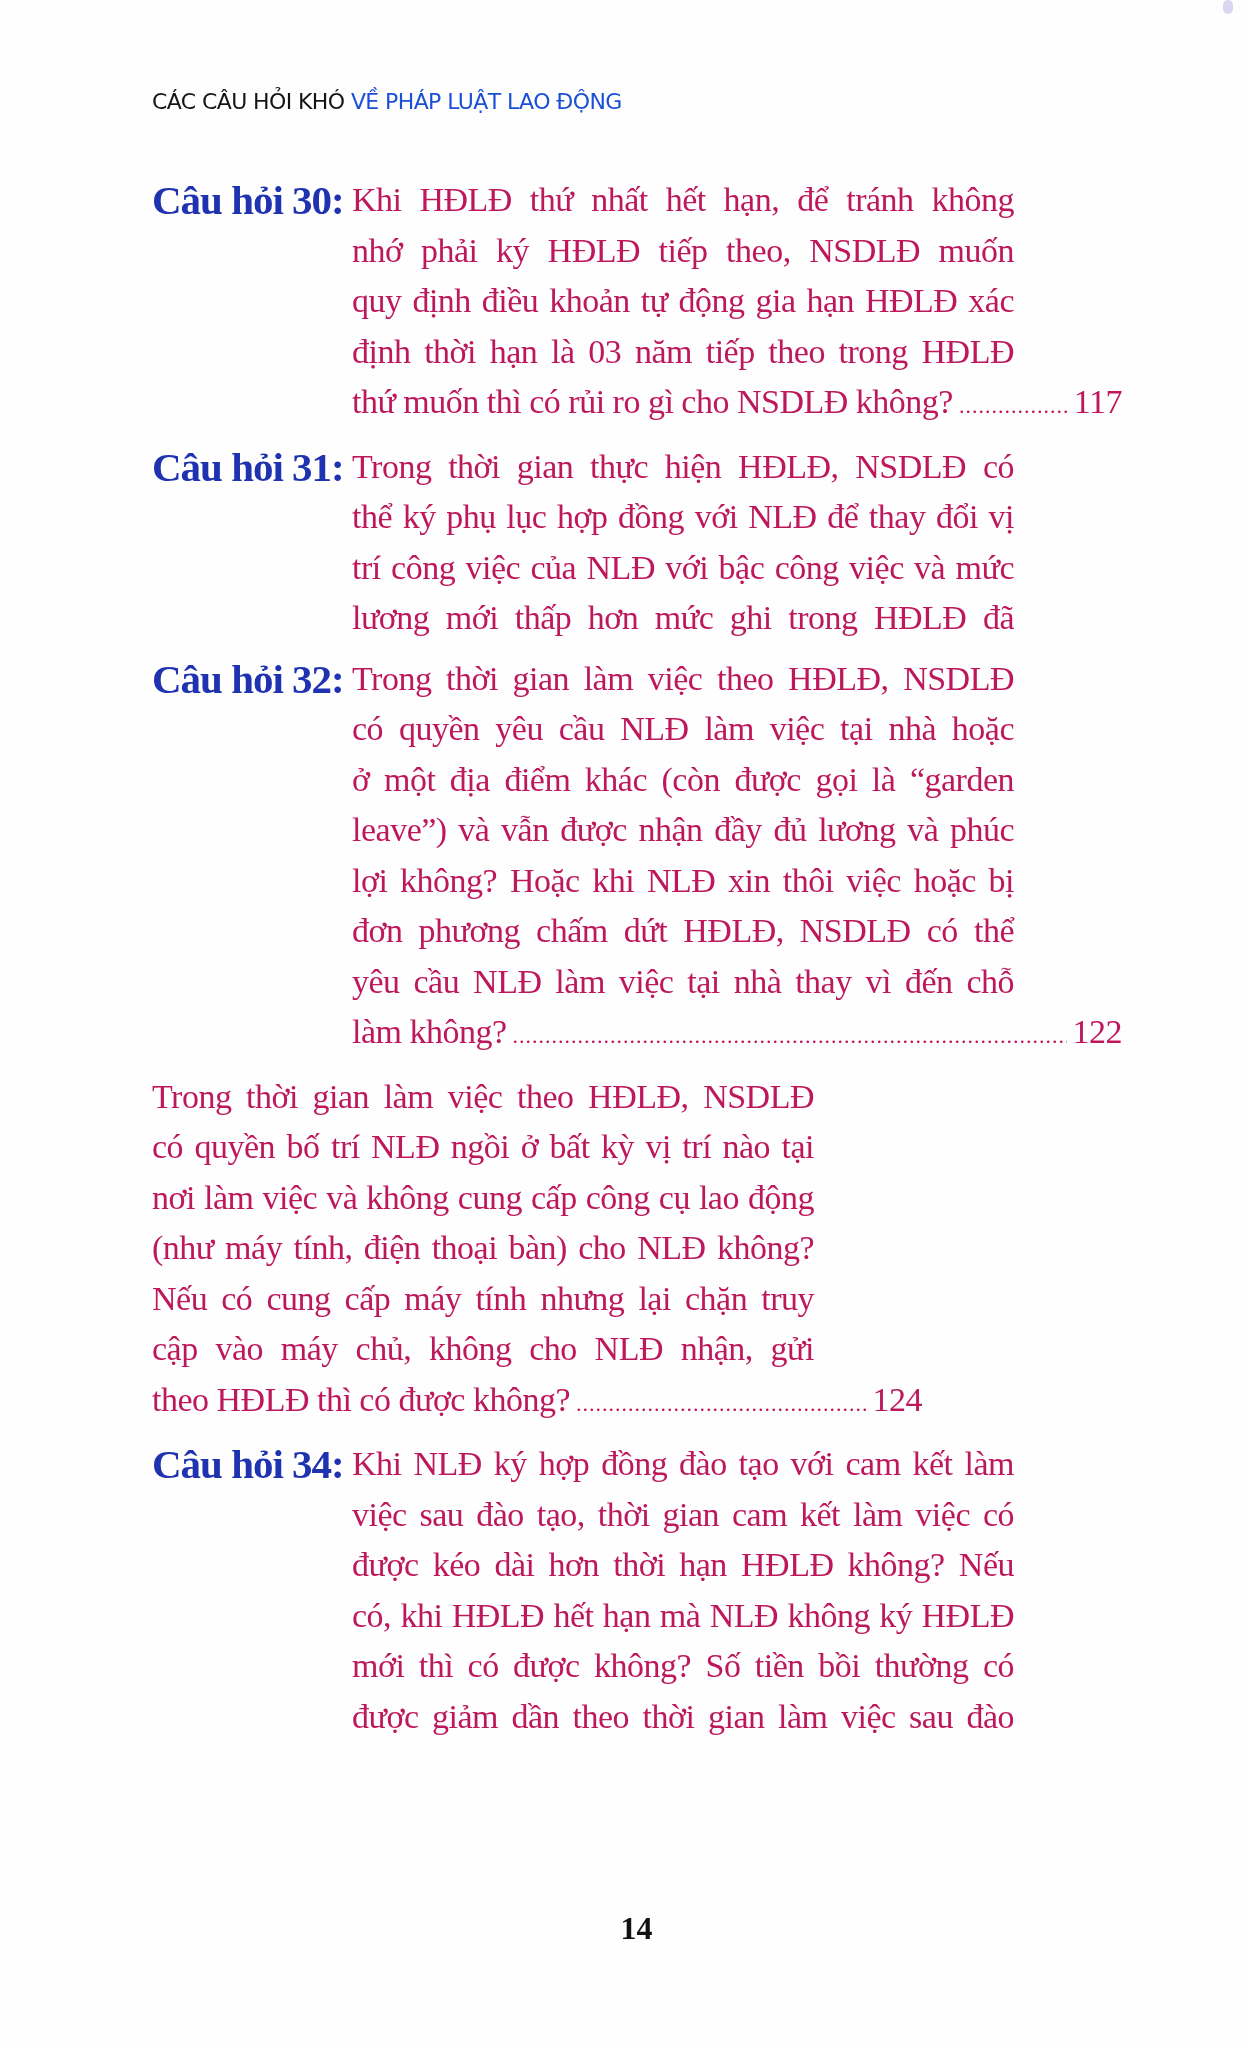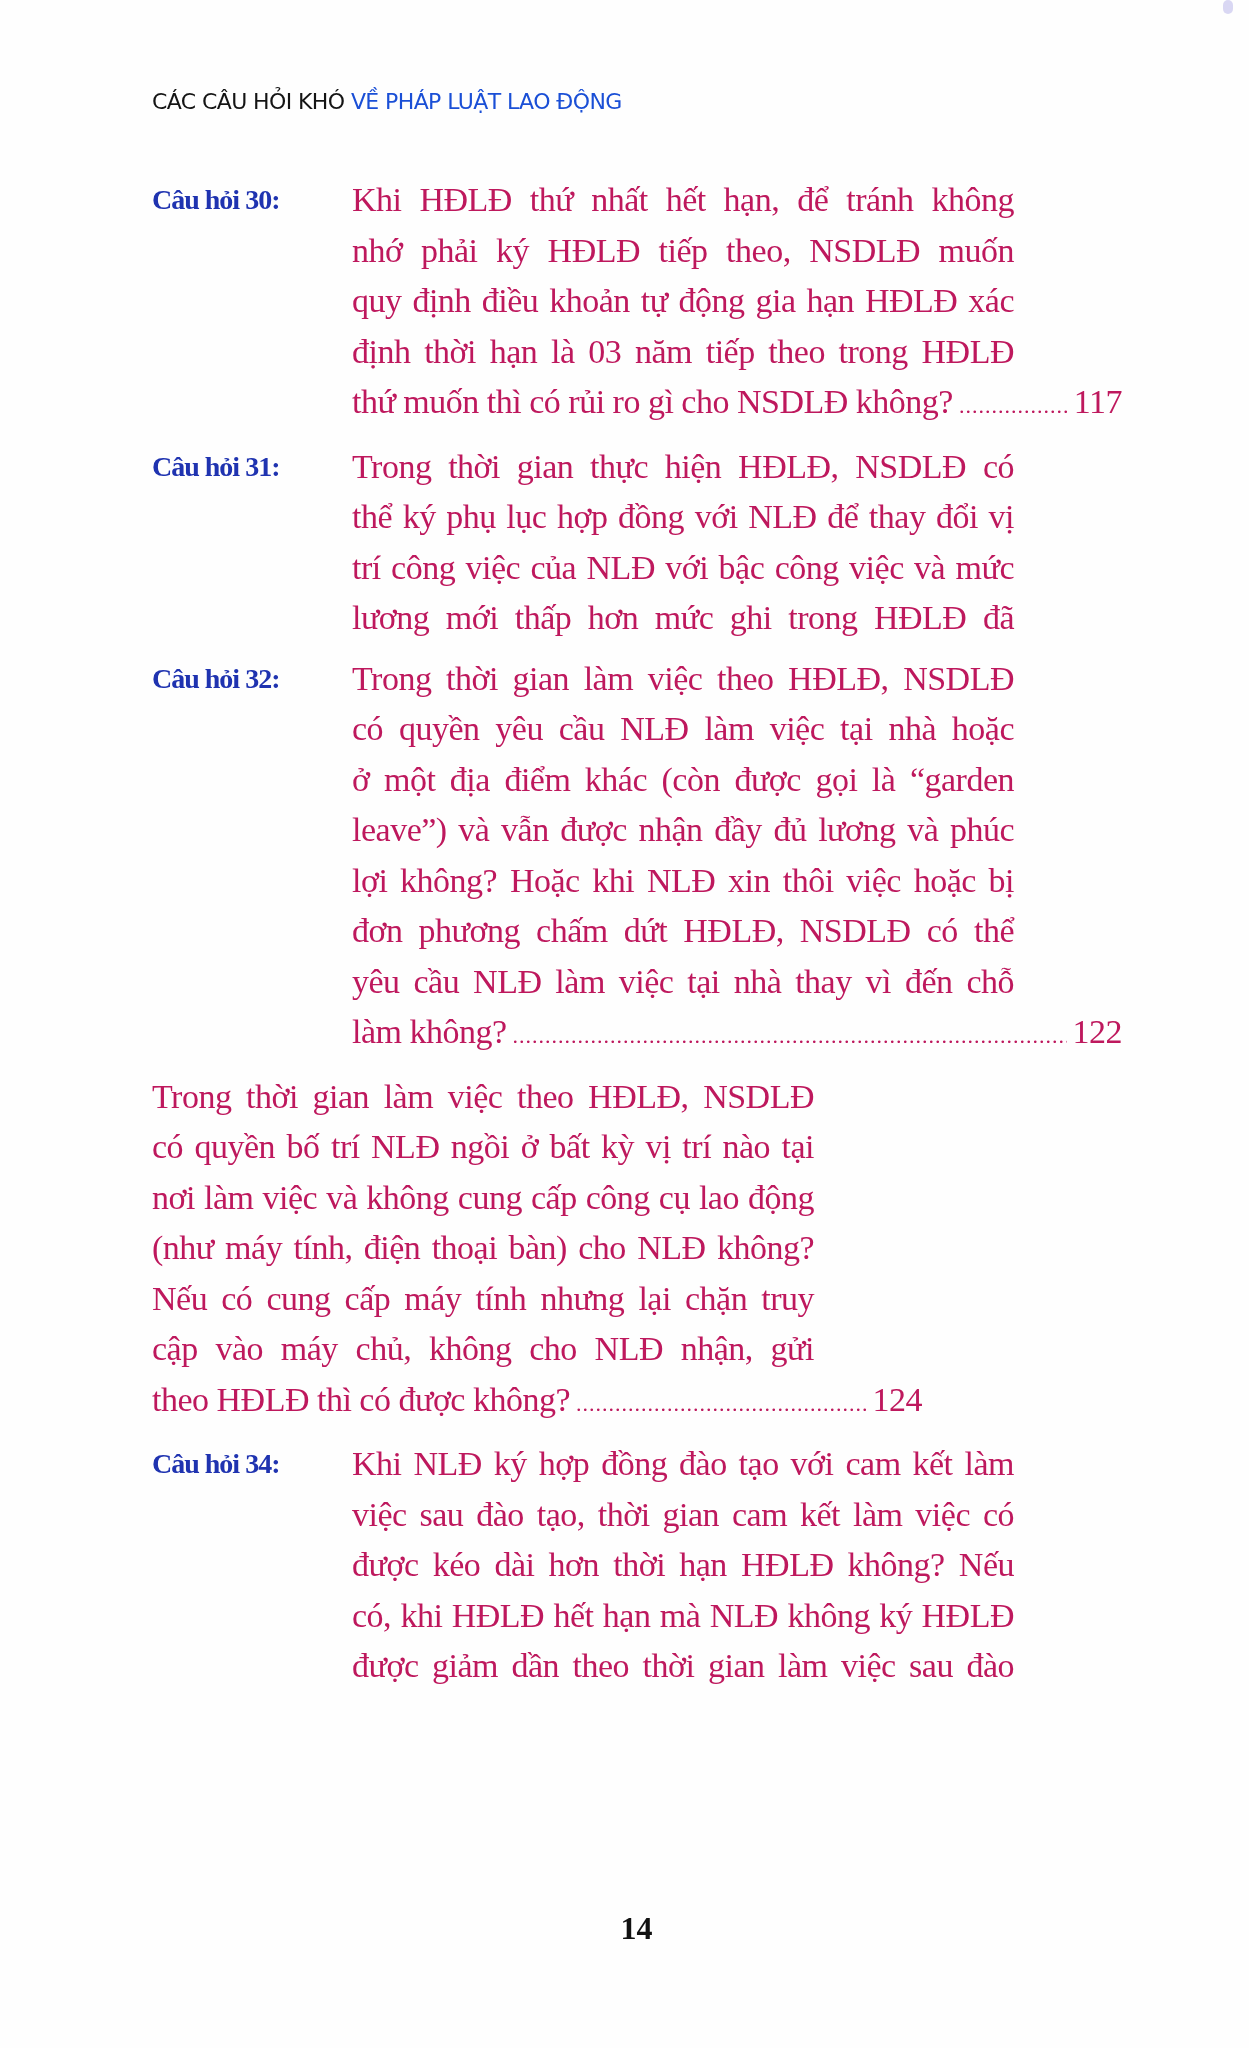--- a/index.html
+++ b/index.html
@@ -46,21 +46,21 @@
     .entry {
       position: relative;
       display: flex;
       margin-bottom: 10px;
     }
     .entry-label {
       flex: 0 0 200px;
       font-family: "Liberation Serif", serif;
       font-weight: bold;
       color: #1f33b0;
-      font-size: 28px;
+      font-size: 41px;
       line-height: 50.5px;
       letter-spacing: -1px;
       white-space: nowrap;
     }
     .entry-body {
       flex: 0 0 770px;
       font-family: "Liberation Serif", serif;
       font-size: 34px;
       line-height: 50.5px;
       color: #be185d;
@@ -177,19 +177,20 @@
     </div>
   </div>
 
   <div class="entry">
     <div class="entry-label">Câu hỏi 34:</div>
     <div class="entry-body">
       <span class="line">Khi NLĐ ký hợp đồng đào tạo với cam kết làm</span>
       <span class="line">việc sau đào tạo, thời gian cam kết làm việc có</span>
       <span class="line">được kéo dài hơn thời hạn HĐLĐ không? Nếu</span>
       <span class="line">có, khi HĐLĐ hết hạn mà NLĐ không ký HĐLĐ</span>
+      <span class="line">mới thì có được không? Số tiền bồi thường có</span>
       <span class="line">được giảm dần theo thời gian làm việc sau đào</span>
     </div>
   </div>
 
 </div>
 
 <div class="page-number">14</div>
 
 </body></html>

